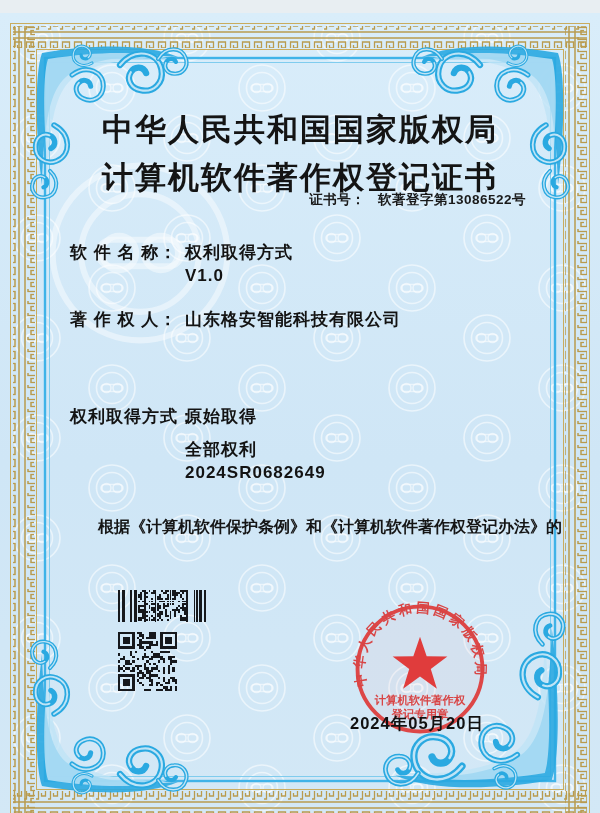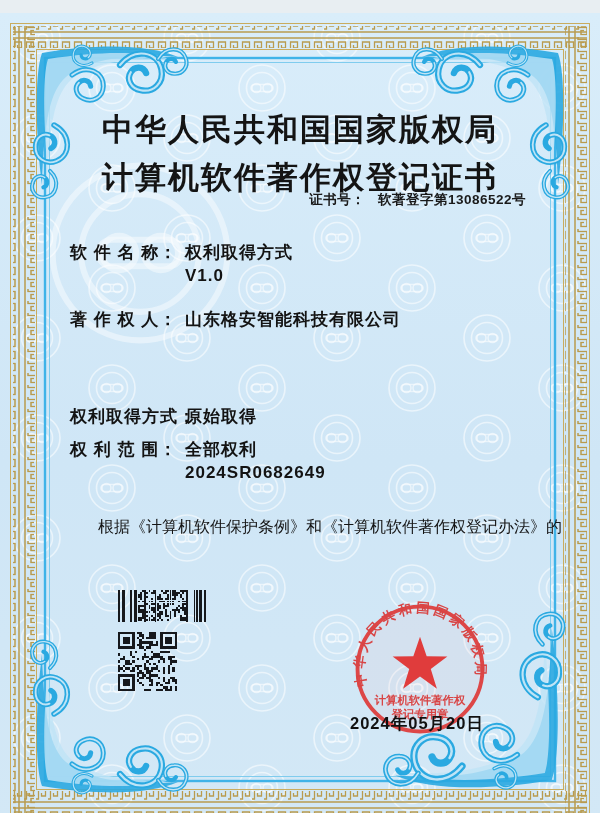--- a/index.html
+++ b/index.html
@@ -23,21 +23,21 @@
   .title1{top:96px;}
   .title2{top:144px;}
   .certno{
     top:178px;right:74px;
     font-size:13.5px;font-weight:700;color:#1a1a1a;letter-spacing:0.5px;
   }
   .field-label{left:70px;font-size:17px;font-weight:700;letter-spacing:1px;}
   .field-value{left:185px;font-size:17px;font-weight:700;letter-spacing:1px;}
   .statement{
     position:absolute;left:66px;top:496px;width:474px;
-    font-size:16px;font-weight:400;line-height:35px;color:#151515;
+    font-size:16px;font-weight:700;line-height:35px;color:#151515;
     white-space:normal;
   }
   .statement .l1{text-indent:32px;white-space:nowrap;}
   .statement .l2{white-space:nowrap;}
   .barcode-box{position:absolute;left:118px;top:577px;width:92px;height:32px;}
   .qr-box{position:absolute;left:118px;top:619px;width:59px;height:59px;}
   .seal-box{position:absolute;left:350px;top:585px;width:140px;height:140px;}
   .date{
     position:absolute;left:350px;top:700px;width:140px;
     font-size:16.5px;font-weight:700;color:#111;letter-spacing:1px;
@@ -126,21 +126,20 @@
     <div class="txt field-label" style="top:228px">软 件 名 称：</div>
     <div class="txt field-value" style="top:228px">权利取得方式</div>
     <div class="txt field-value" style="top:253px">V1.0</div>
 
     <div class="txt field-label" style="top:295px">著 作 权 人：</div>
     <div class="txt field-value" style="top:295px">山东格安智能科技有限公司</div>
 
     <div class="txt field-label" style="top:392px">权利取得方式：</div>
     <div class="txt field-value" style="top:392px">原始取得</div>
 
-    <div class="txt field-label" style="top:425px">权 利 范 围：</div>
     <div class="txt field-value" style="top:425px">全部权利</div>
 
     <div class="txt field-value" style="top:450px">2024SR0682649</div>
 
     <div class="statement">
       <div class="l1">根据《计算机软件保护条例》和《计算机软件著作权登记办法》的</div>
     </div>
 
     <div class="date">2024年05月20日</div>
   </div>

